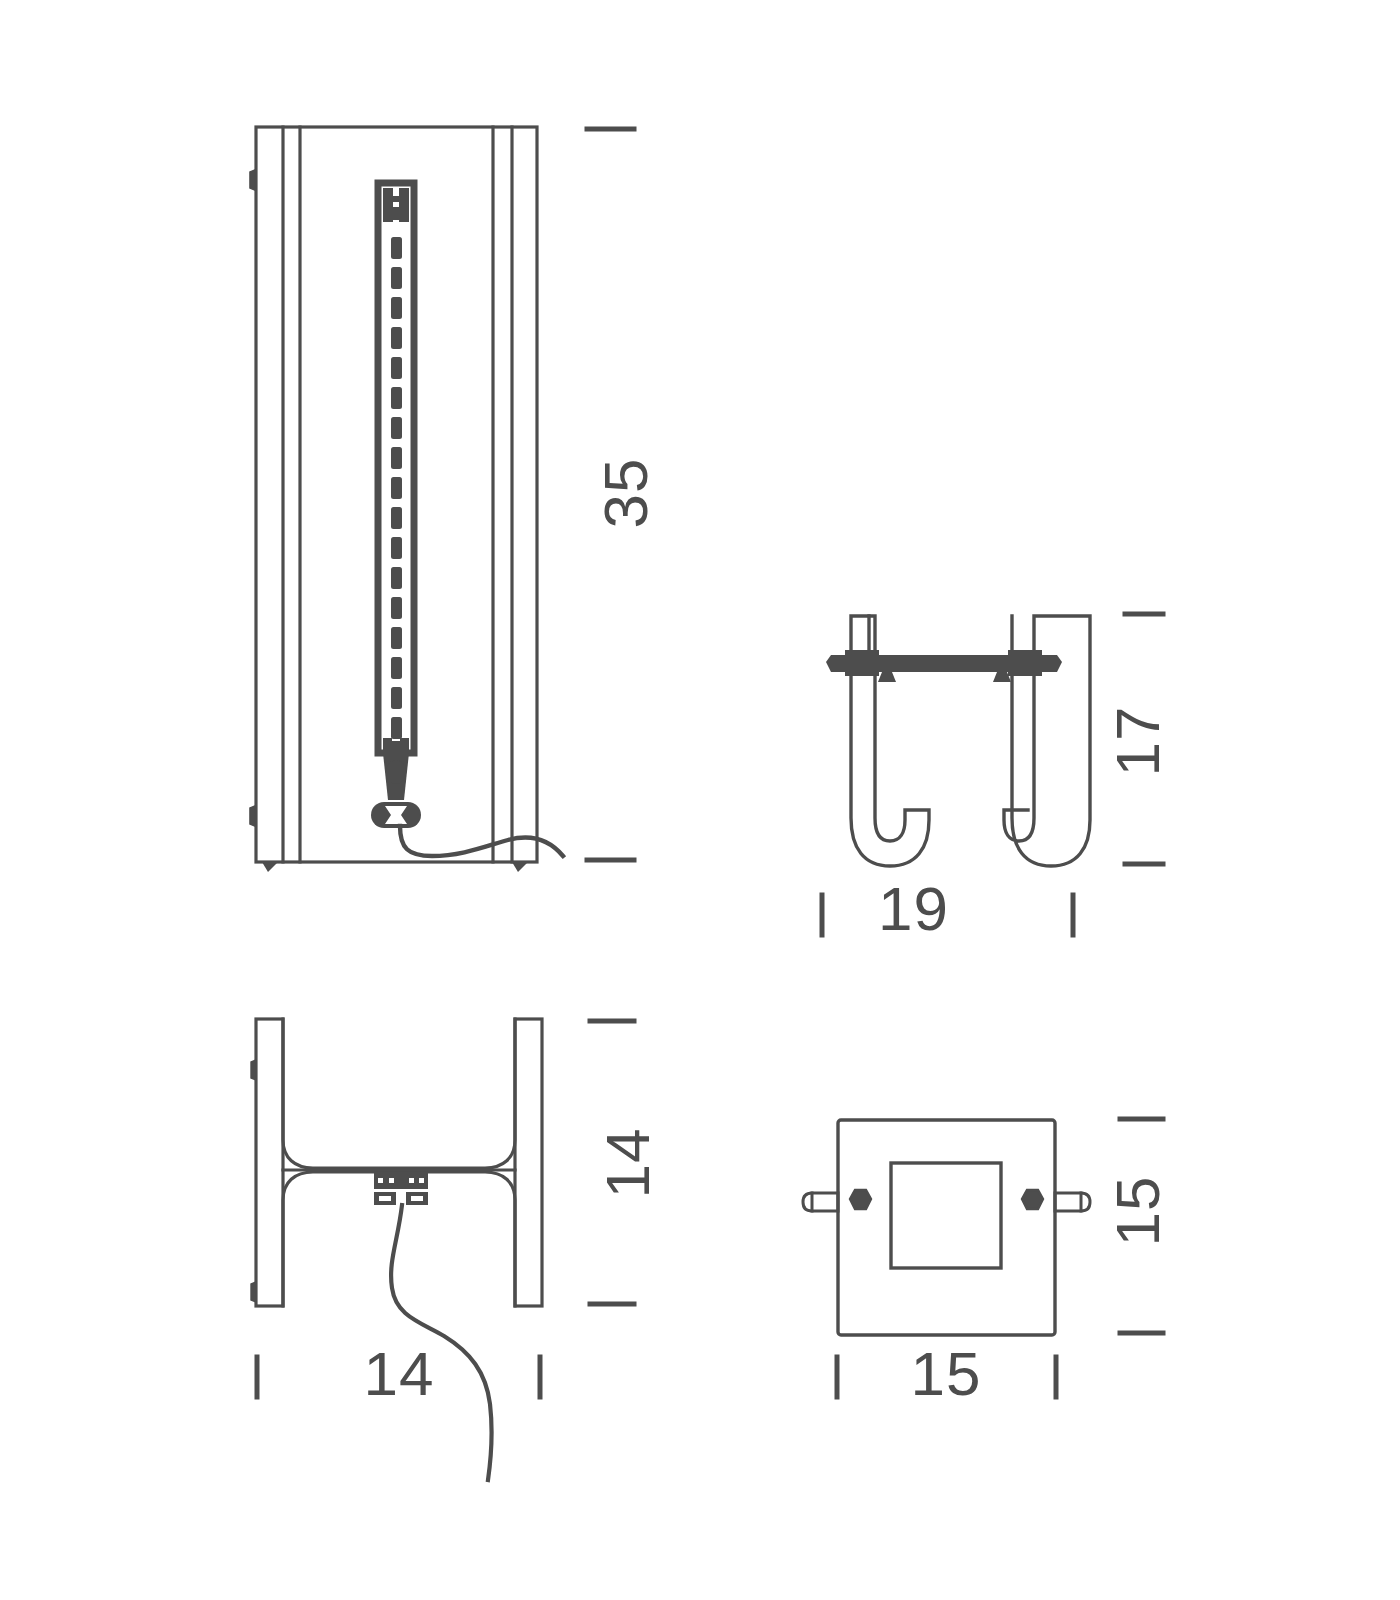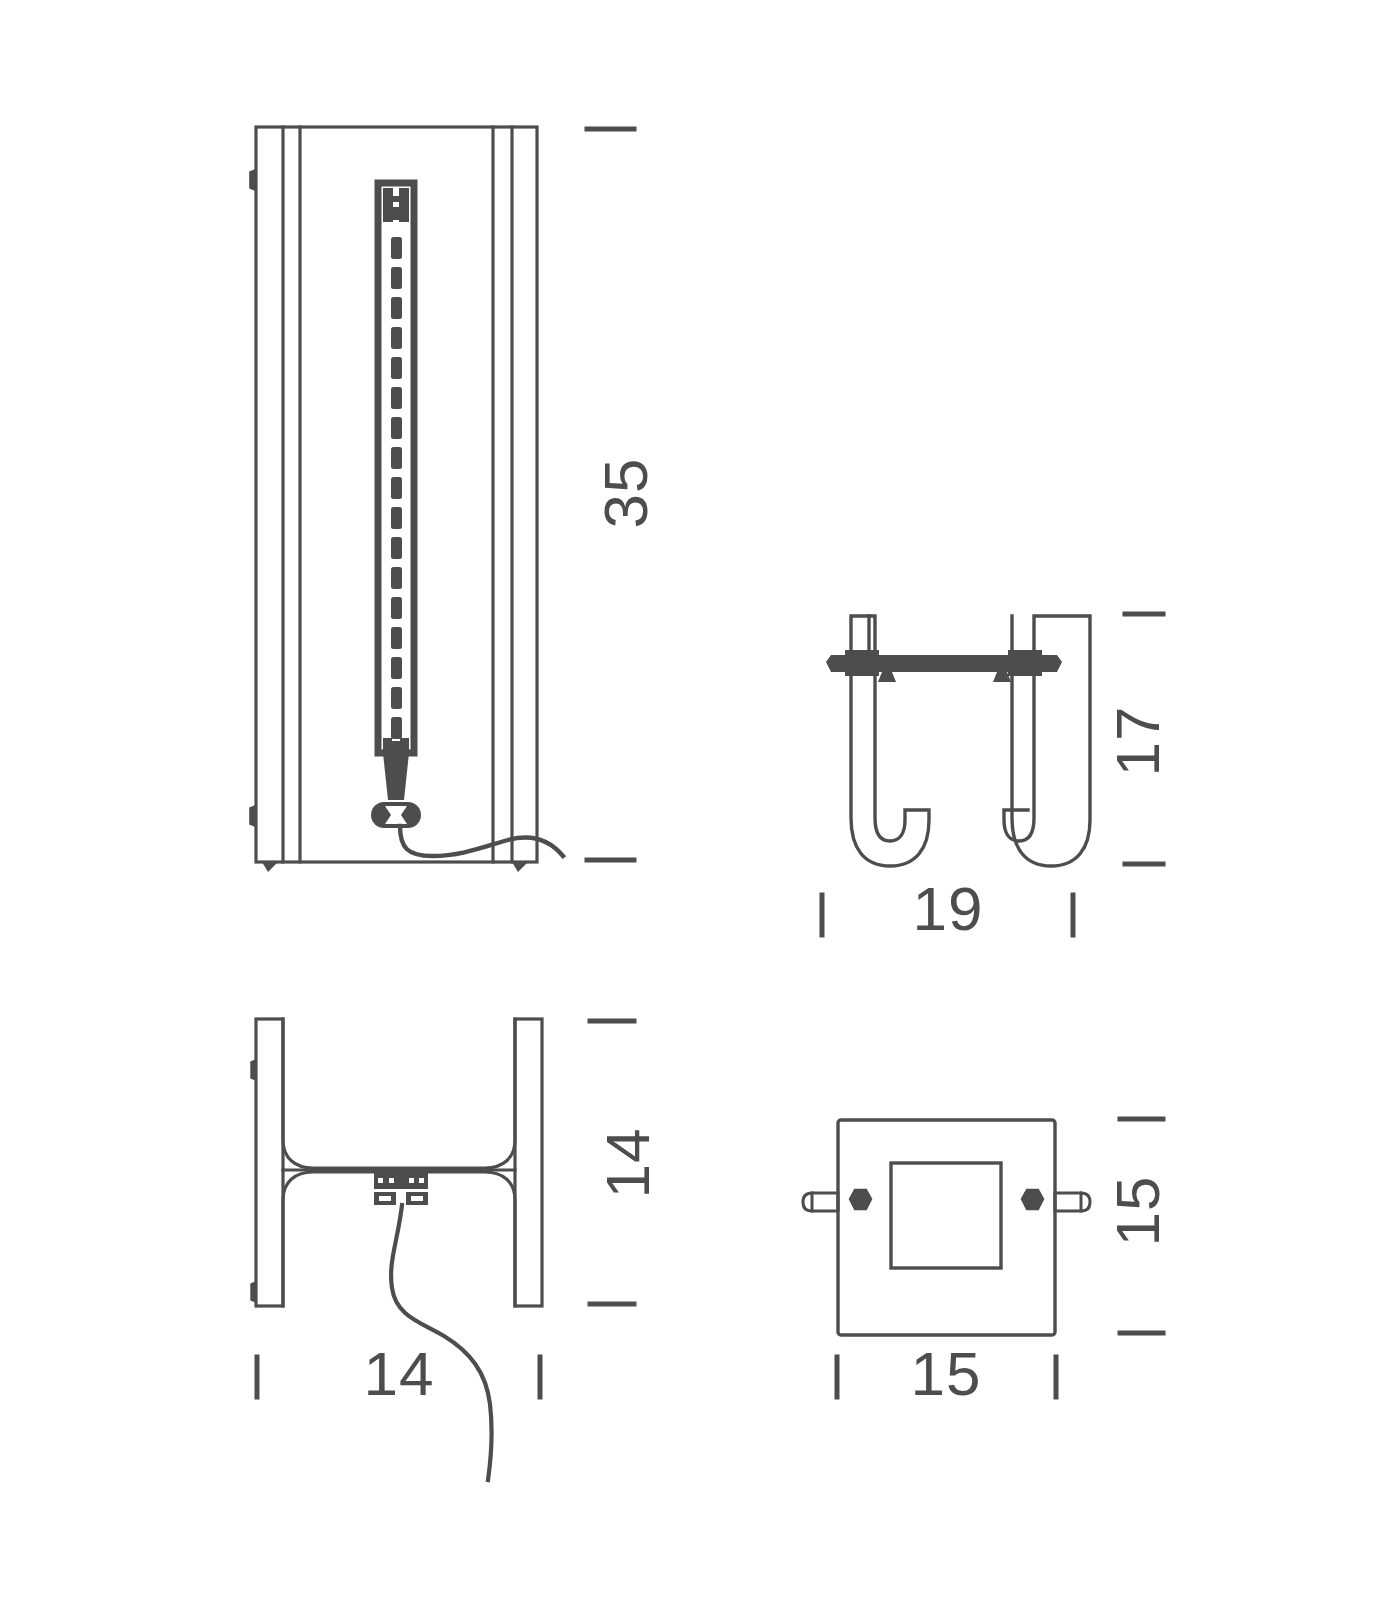--- a/index.html
+++ b/index.html
@@ -210,21 +210,21 @@
         </g>
       </g>
 
     </g>
   </svg>
 
   <div class="dimtext vert" style="left:566px;top:462px;width:120px;text-align:center;">35</div>
 
   <div class="dimtext vert" style="left:1078px;top:710px;width:120px;text-align:center;">17</div>
 
-  <div class="dimtext" style="left:878px;top:878px;width:140px;text-align:center;">19</div>
+  <div class="dimtext" style="left:878px;top:878px;width:140px;">19</div>
 
   <div class="dimtext vert" style="left:568px;top:1132px;width:120px;text-align:center;">14</div>
 
   <div class="dimtext" style="left:329px;top:1343px;width:140px;text-align:center;">14</div>
 
   <div class="dimtext vert" style="left:1078px;top:1180px;width:120px;text-align:center;">15</div>
 
   <div class="dimtext" style="left:876px;top:1343px;width:140px;text-align:center;">15</div>
 
 </div>

